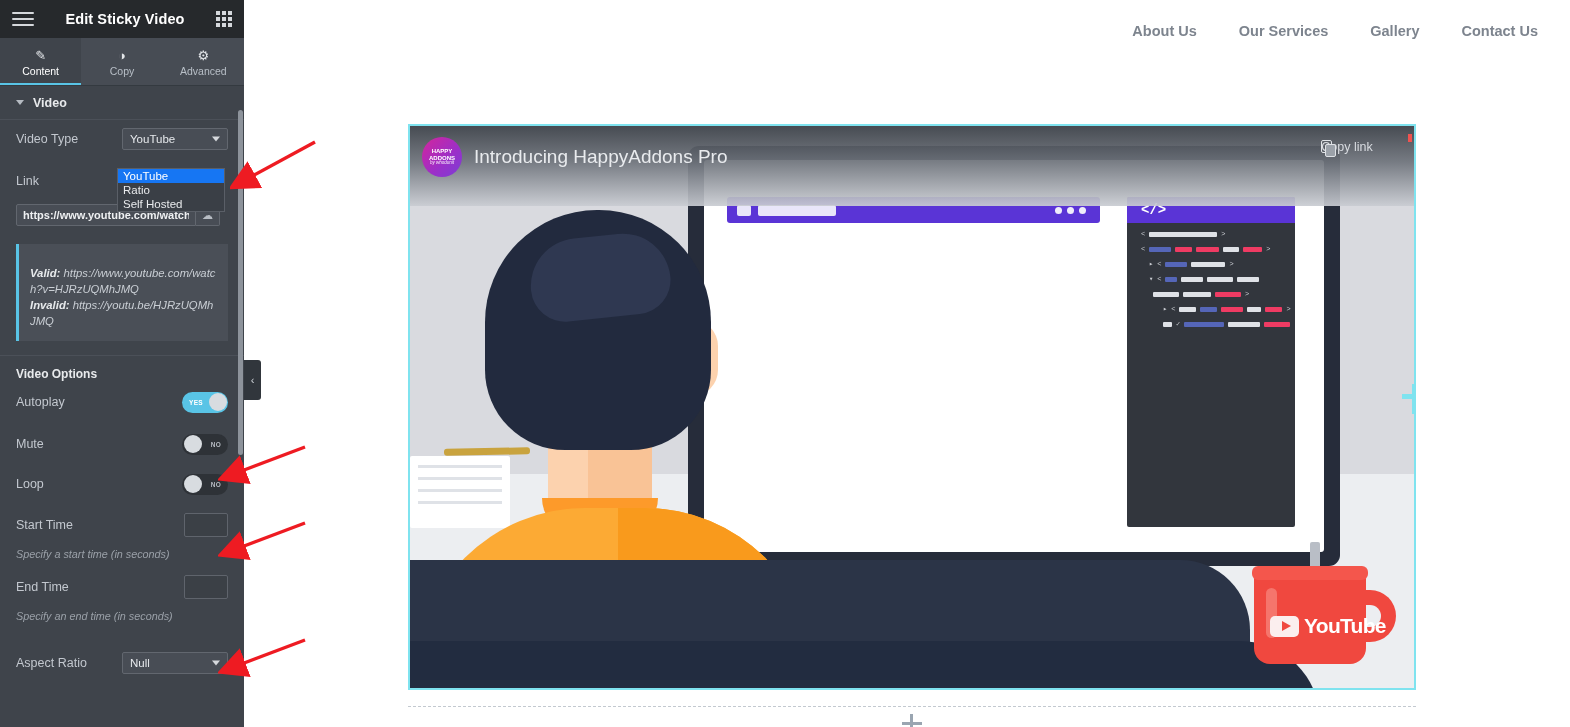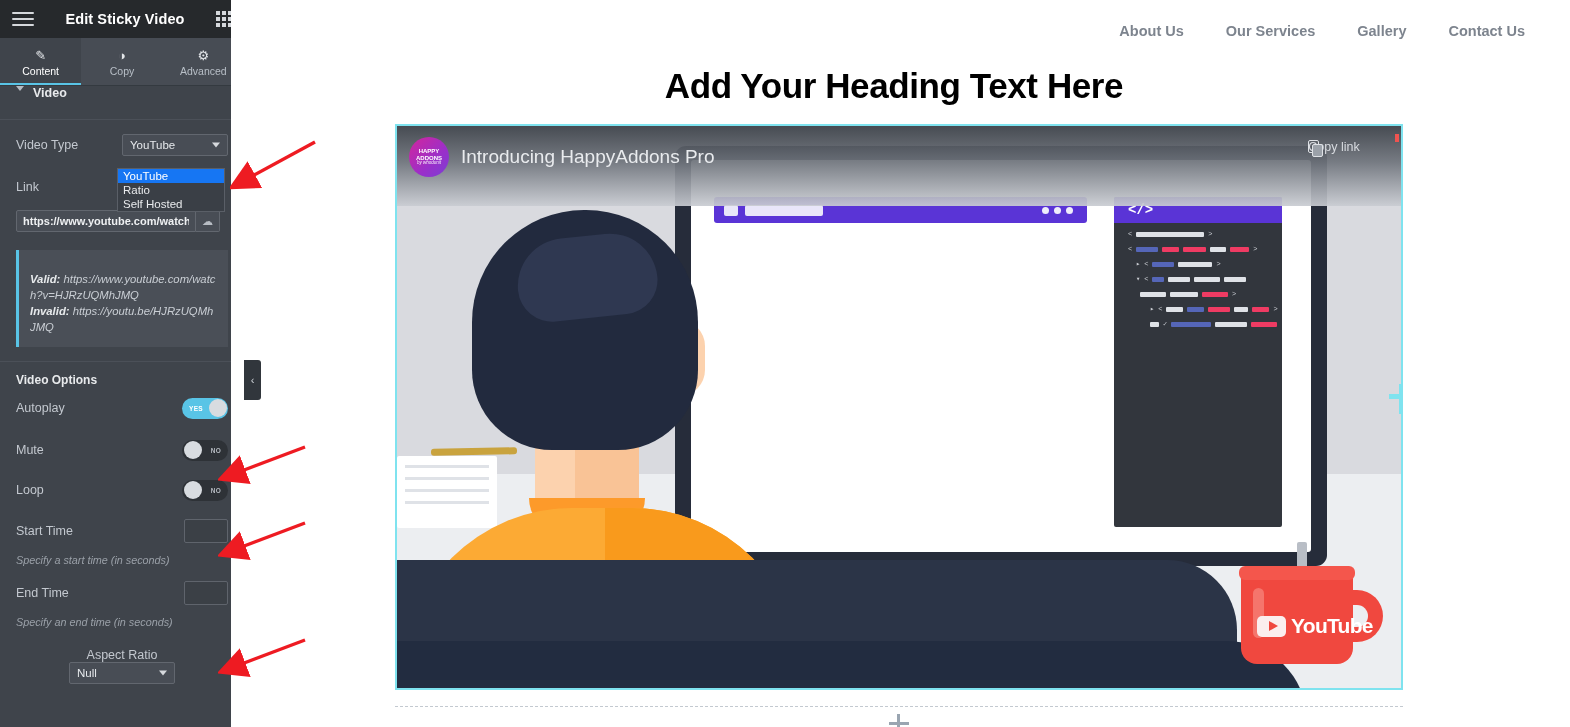--- a/index.html
+++ b/index.html
@@ -33,21 +33,21 @@
   #tabs { height: 48px; display: flex; background: #474c54; border-bottom: 1px solid #343a40; }
   .tab {
     flex: 1; display: flex; flex-direction: column; align-items: center;
     justify-content: center; gap: 3px; color: #b8bfc7; font-size: 10.5px; cursor: pointer;
     border-bottom: 2px solid transparent; position: relative; padding-top: 4px;
   }
   .tab.active { background: #3f444b; color: #ffffff; border-bottom-color: #59c4e6; }
   .tab .ticon { font-size: 13px; line-height: 13px; color: #e3e6e9; }
 
   .sec-head {
-    height: 34px; display: flex; align-items: flex-start; gap: 9px; padding: 0 16px;
+    height: 34px; display: flex; align-items: center; gap: 9px; padding: 0 16px;
     border-bottom: 1px solid #4b5058; color: #e8eaec; font-size: 12.5px; font-weight: bold;
   }
   .caret-down {
     width: 0; height: 0; border-left: 4.5px solid transparent;
     border-right: 4.5px solid transparent; border-top: 5px solid #b5bbc2;
   }
 
   .ctl-row { display: flex; align-items: center; padding: 0 16px; min-height: 30px; }
   .ctl-label { color: #c3c8cf; font-size: 12.5px; flex: 1; }
 
@@ -125,21 +125,21 @@
   
   #collapse-handle {
     position: absolute; left: 244px; top: 360px; width: 17px; height: 40px;
     background: #31363c; border-radius: 0 3px 3px 0; display: flex;
     align-items: center; justify-content: center; color: #cfd4d9; font-size: 11px;
     cursor: pointer; z-index: 30;
   }
 
   
   #canvas {
-    position: absolute; left: 231px; top: 0; width: 1326px; height: 727px;
+    position: absolute; left: 244px; top: 0; width: 1326px; height: 727px;
     background: #ffffff; overflow: hidden;
   }
   #topnav {
     height: 62px; display: flex; align-items: center; justify-content: flex-end;
     padding-right: 32px; gap: 42px;
   }
   #topnav a {
     color: #7d848e; font-size: 14.5px; font-weight: bold; text-decoration: none; cursor: pointer;
   }
   #heading {
@@ -375,21 +375,21 @@
         <span class="ticon">⚙</span>
         <span>Advanced</span>
       </div>
     </div>
 
     <div class="sec-head">
       <span class="caret-down"></span>
       <span>Video</span>
     </div>
 
-    <div class="ctl-row" style="margin-top:10px;">
+    <div class="ctl-row" style="margin-top:4px;">
       <span class="ctl-label">Video Type</span>
       <div class="select-box">
         <span>YouTube</span>
         <span class="arrow"></span>
       </div>
     </div>
 
     <div class="ctl-row" style="margin-top:12px;">
       <span class="ctl-label">Link</span>
     </div>
@@ -436,21 +436,21 @@
       <input class="num-input" type="text" value="" style="">
     </div>
     <div class="helper">Specify a start time (in seconds)</div>
 
     <div class="ctl-row" style="margin-top:12px;">
       <span class="ctl-label">End Time</span>
       <input class="num-input" type="text" value="" style="">
     </div>
     <div class="helper">Specify an end time (in seconds)</div>
 
-    <div class="ctl-row" style="margin-top:20px;flex-direction:column;">
+    <div class="ctl-row" style="margin-top:26px;">
       <span class="ctl-label">Aspect Ratio</span>
       <div class="select-box">
         <span>Null</span>
         <span class="arrow"></span>
       </div>
     </div>
 
     <div id="panel-scroll"></div>
   </div>
 
@@ -464,21 +464,20 @@
 
   <div id="canvas">
 
     <div id="topnav">
       <a>About Us</a>
       <a>Our Services</a>
       <a>Gallery</a>
       <a>Contact Us</a>
     </div>
 
-    <div id="heading">Add Your Heading Text Here</div>
 
     <div id="video-wrap">
       <div id="ill-bg"></div>
 
       <div id="monitor">
         <div id="screen">
           <div id="brow-bar">
             <span class="sq"></span>
             <span class="bar"></span>
             <span class="dots">

